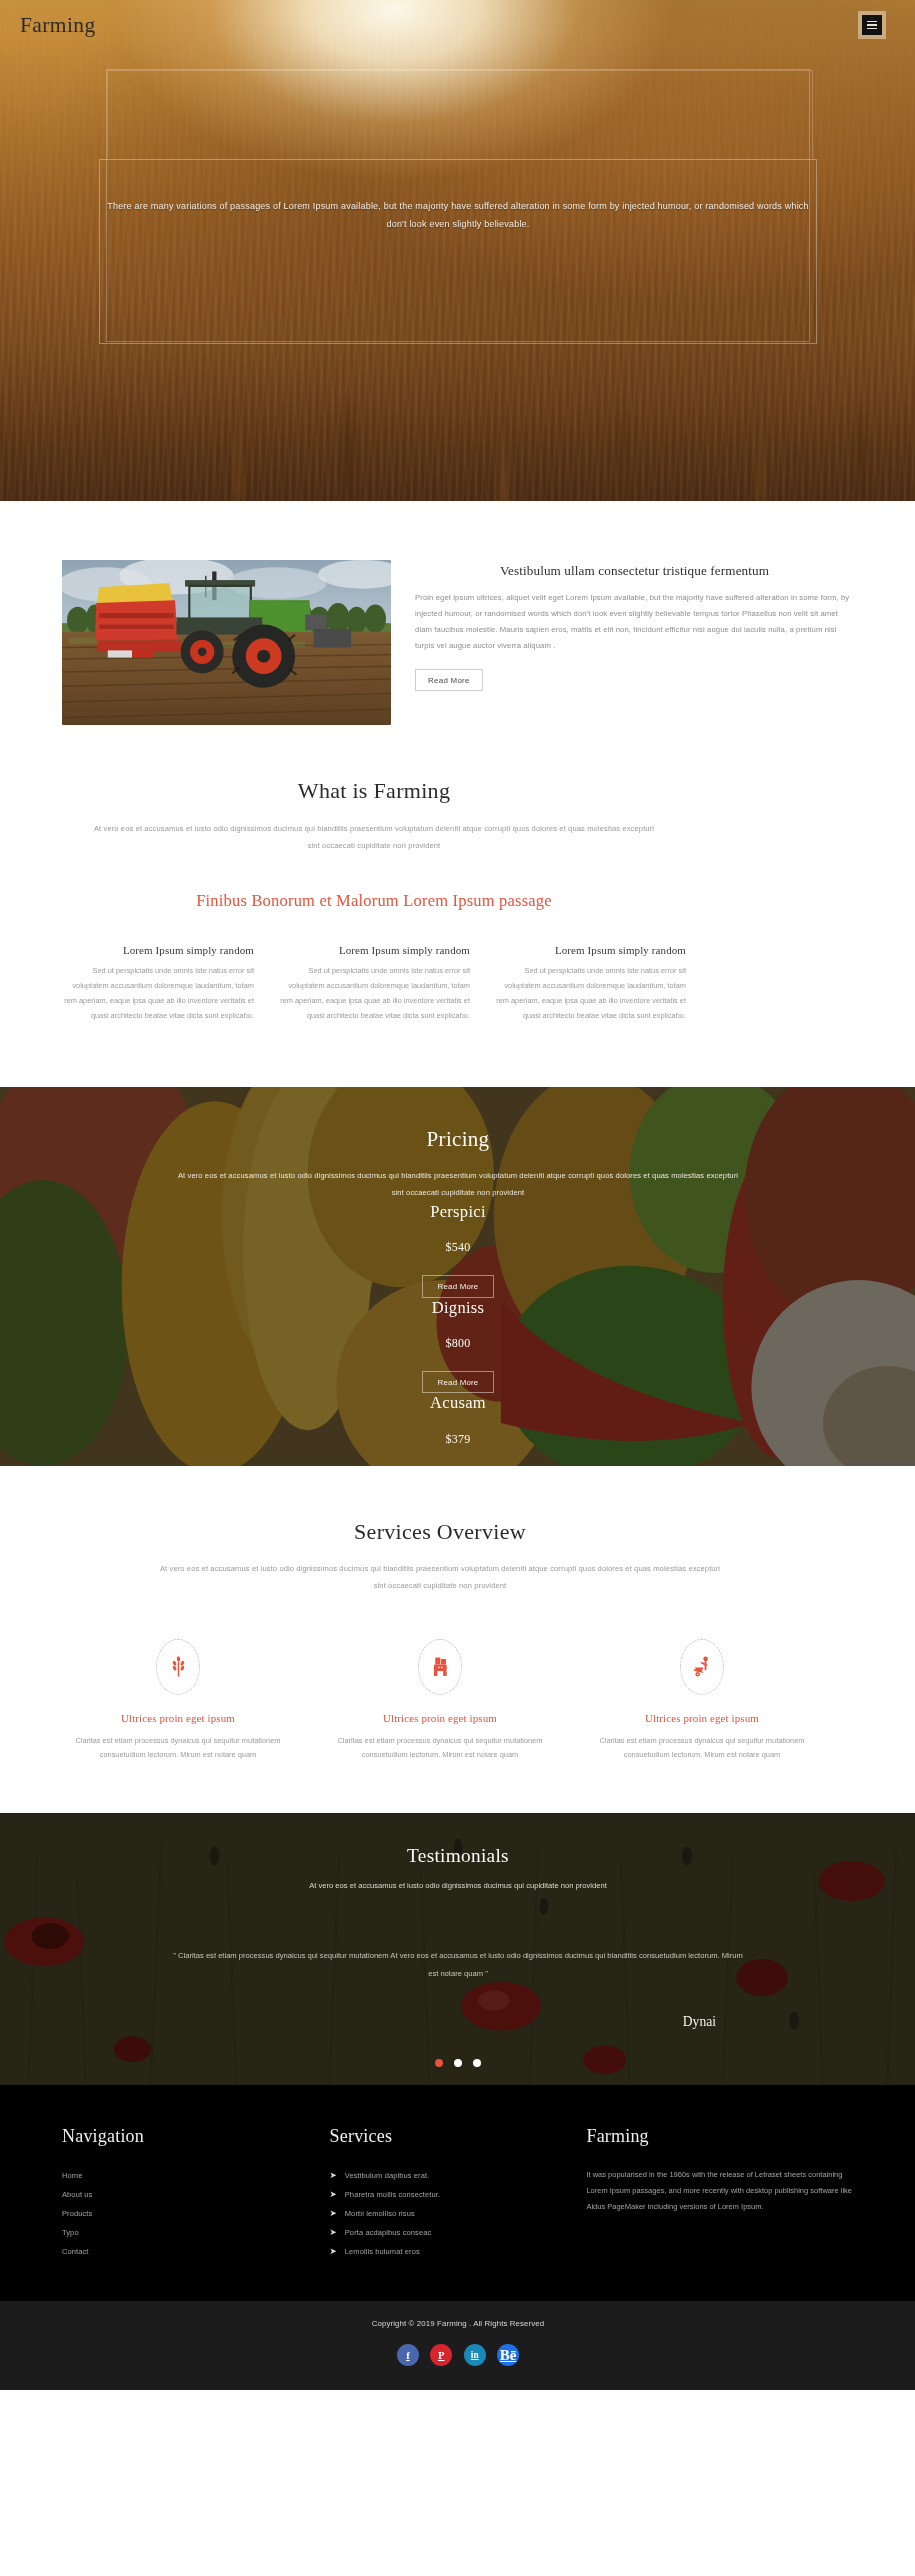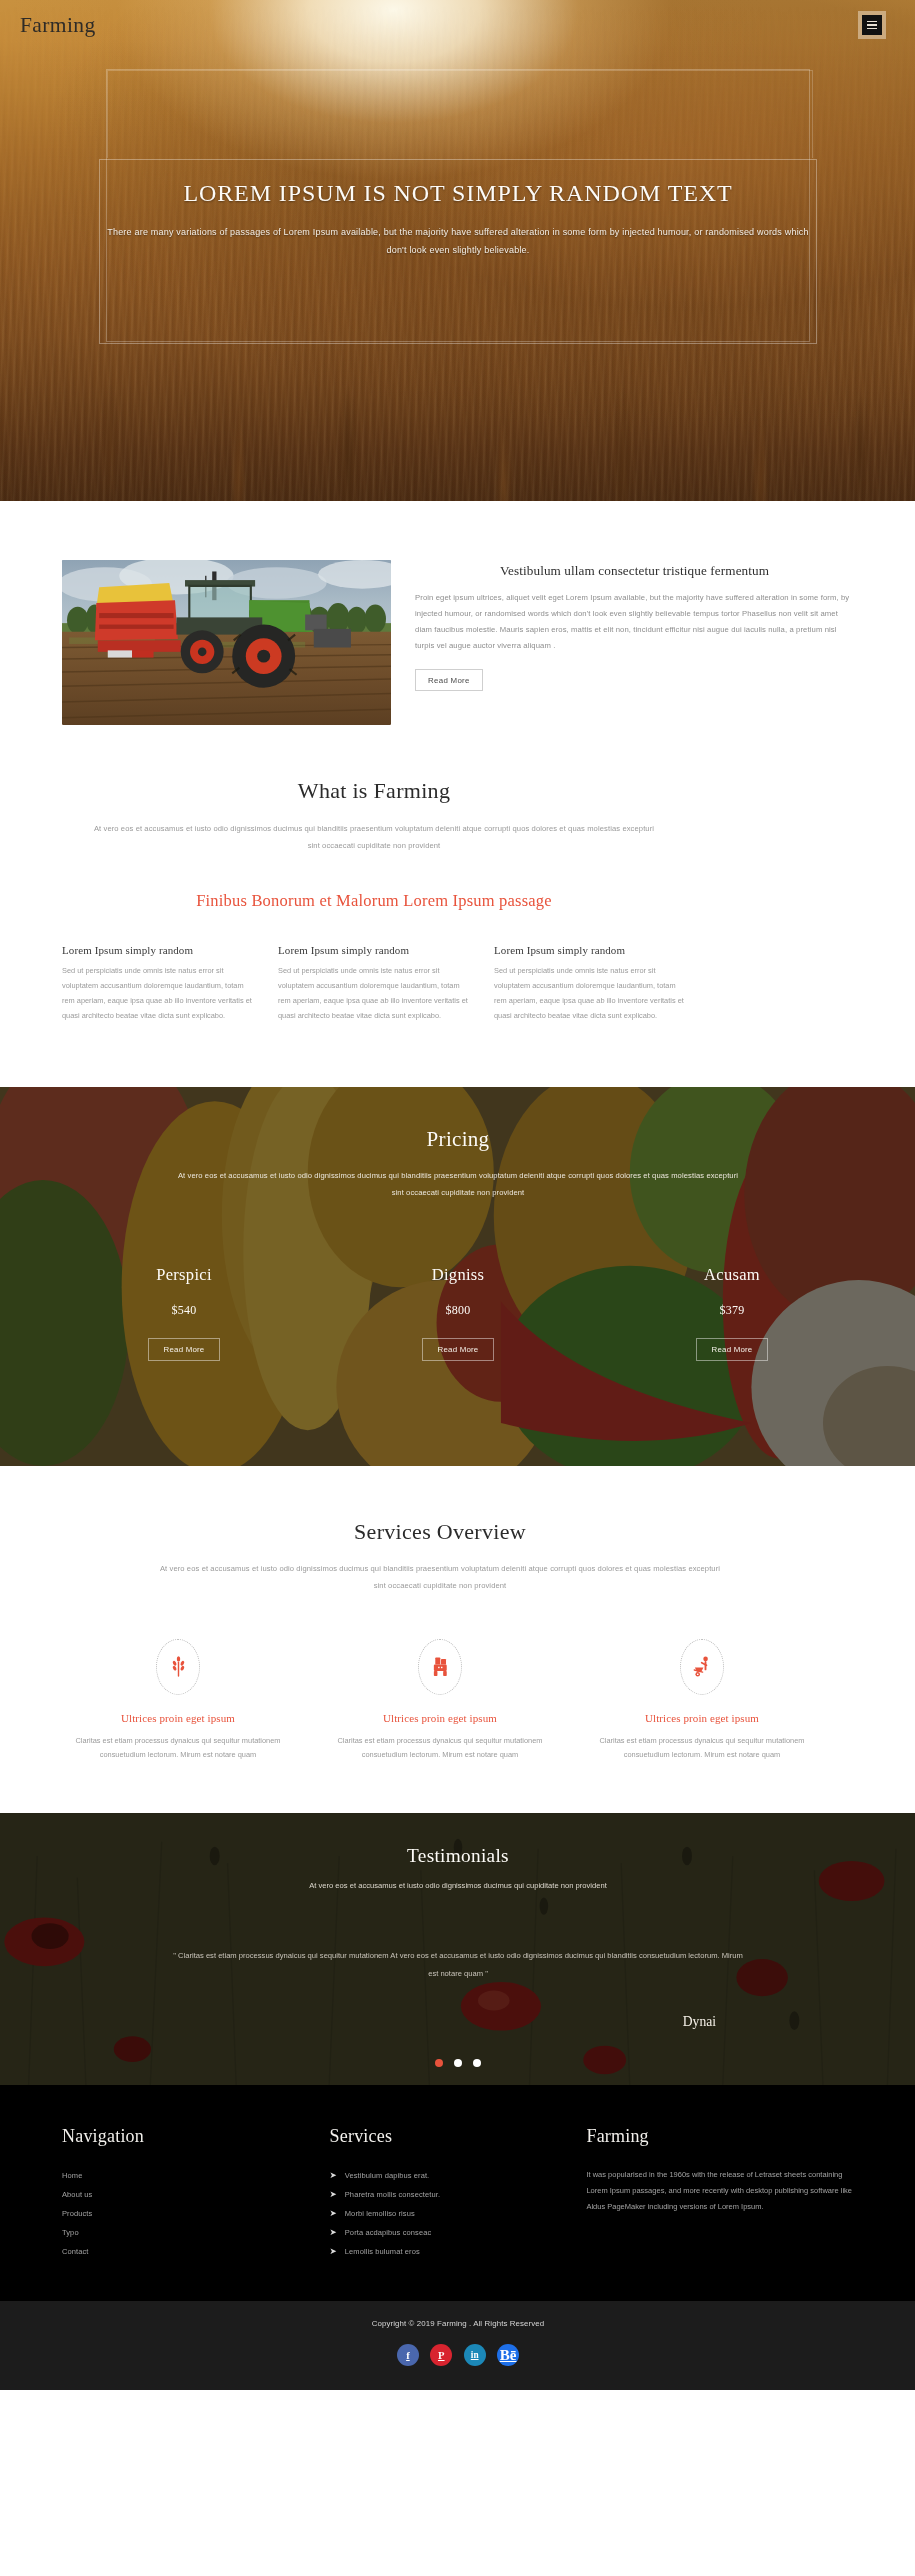--- a/index.html
+++ b/index.html
@@ -153,21 +153,21 @@
   .sec-sub {
     margin:15.7px auto 0 auto; width:565px;
     font-size:7.6px; color:#9a9a9a; line-height:2.25; letter-spacing:0.1px;
   }
   .accent-title {
     margin-top:37px;
     font-family:"Liberation Serif", serif;
     font-size:16.5px; color:#e8533c; font-weight:400; letter-spacing:0.2px;
   }
   .cols3 {
-    display:flex; gap:24px; padding:33px 62px 63px 62px; text-align:left;
+    display:flex; gap:24px; padding:33px 62px 63px 62px; text-align:right;
   }
   .col3 { flex:1; }
   .col3 h4 {
     font-family:"Liberation Serif", serif;
     font-size:11px; color:#3a3a3a; font-weight:400; margin-bottom:8.6px;
     letter-spacing:0.1px;
   }
   .col3 p { font-size:7.4px; color:#9b9b9b; line-height:2.0; }
 
   
@@ -176,21 +176,21 @@
     background:#3d3a20;
   }
   .pricing-bg { position:absolute; inset:0; }
   .pricing-overlay { position:absolute; inset:0; background:rgba(10,8,4,0.52); }
   .pricing-inner {
     position:relative; z-index:3; padding-top:40px; text-align:center;
   }
   .pricing-inner .sec-title { color:#fdfbf7; font-size:21px; }
   .pricing-inner .sec-sub { color:#ece7dd; }
   .price-cols {
-    display:flex; margin-top:63px; padding:0 47px;
+    display:flex; padding:0 47px;flex-direction:column;
   }
   .price-col { flex:1; text-align:center; }
   .price-name {
     font-family:"Liberation Serif", serif;
     font-size:16.5px; color:#fdfbf7; font-weight:400; letter-spacing:0.3px;
   }
   .price-amt {
     margin-top:18.6px; font-size:12px; color:#fdfbf7;
     font-family:"Liberation Serif", serif; letter-spacing:0.3px;
   }
@@ -291,21 +291,20 @@
     <div class="menu-btn">
       <i></i>
       <i></i>
       <i></i>
     </div>
   </div>
 
   <div class="hero-outer-frame"></div>
   <div class="hero-frame"></div>
   <div class="hero-box">
-    <h1 class="hero-title">LOREM IPSUM IS NOT SIMPLY RANDOM TEXT</h1>
     <p class="hero-sub">There are many variations of passages of Lorem Ipsum available, but the majority have suffered alteration in some form by injected humour, or randomised words which don't look even slightly believable.</p>
   </div>
 </section>
 
 <section class="intro">
   <div class="intro-img">
     <svg viewBox="0 0 460 230" preserveAspectRatio="none">
       <defs>
         <linearGradient id="sky" x1="0" y1="0" x2="0" y2="1">
           <stop offset="0%" stop-color="#8fa3b4"></stop>

